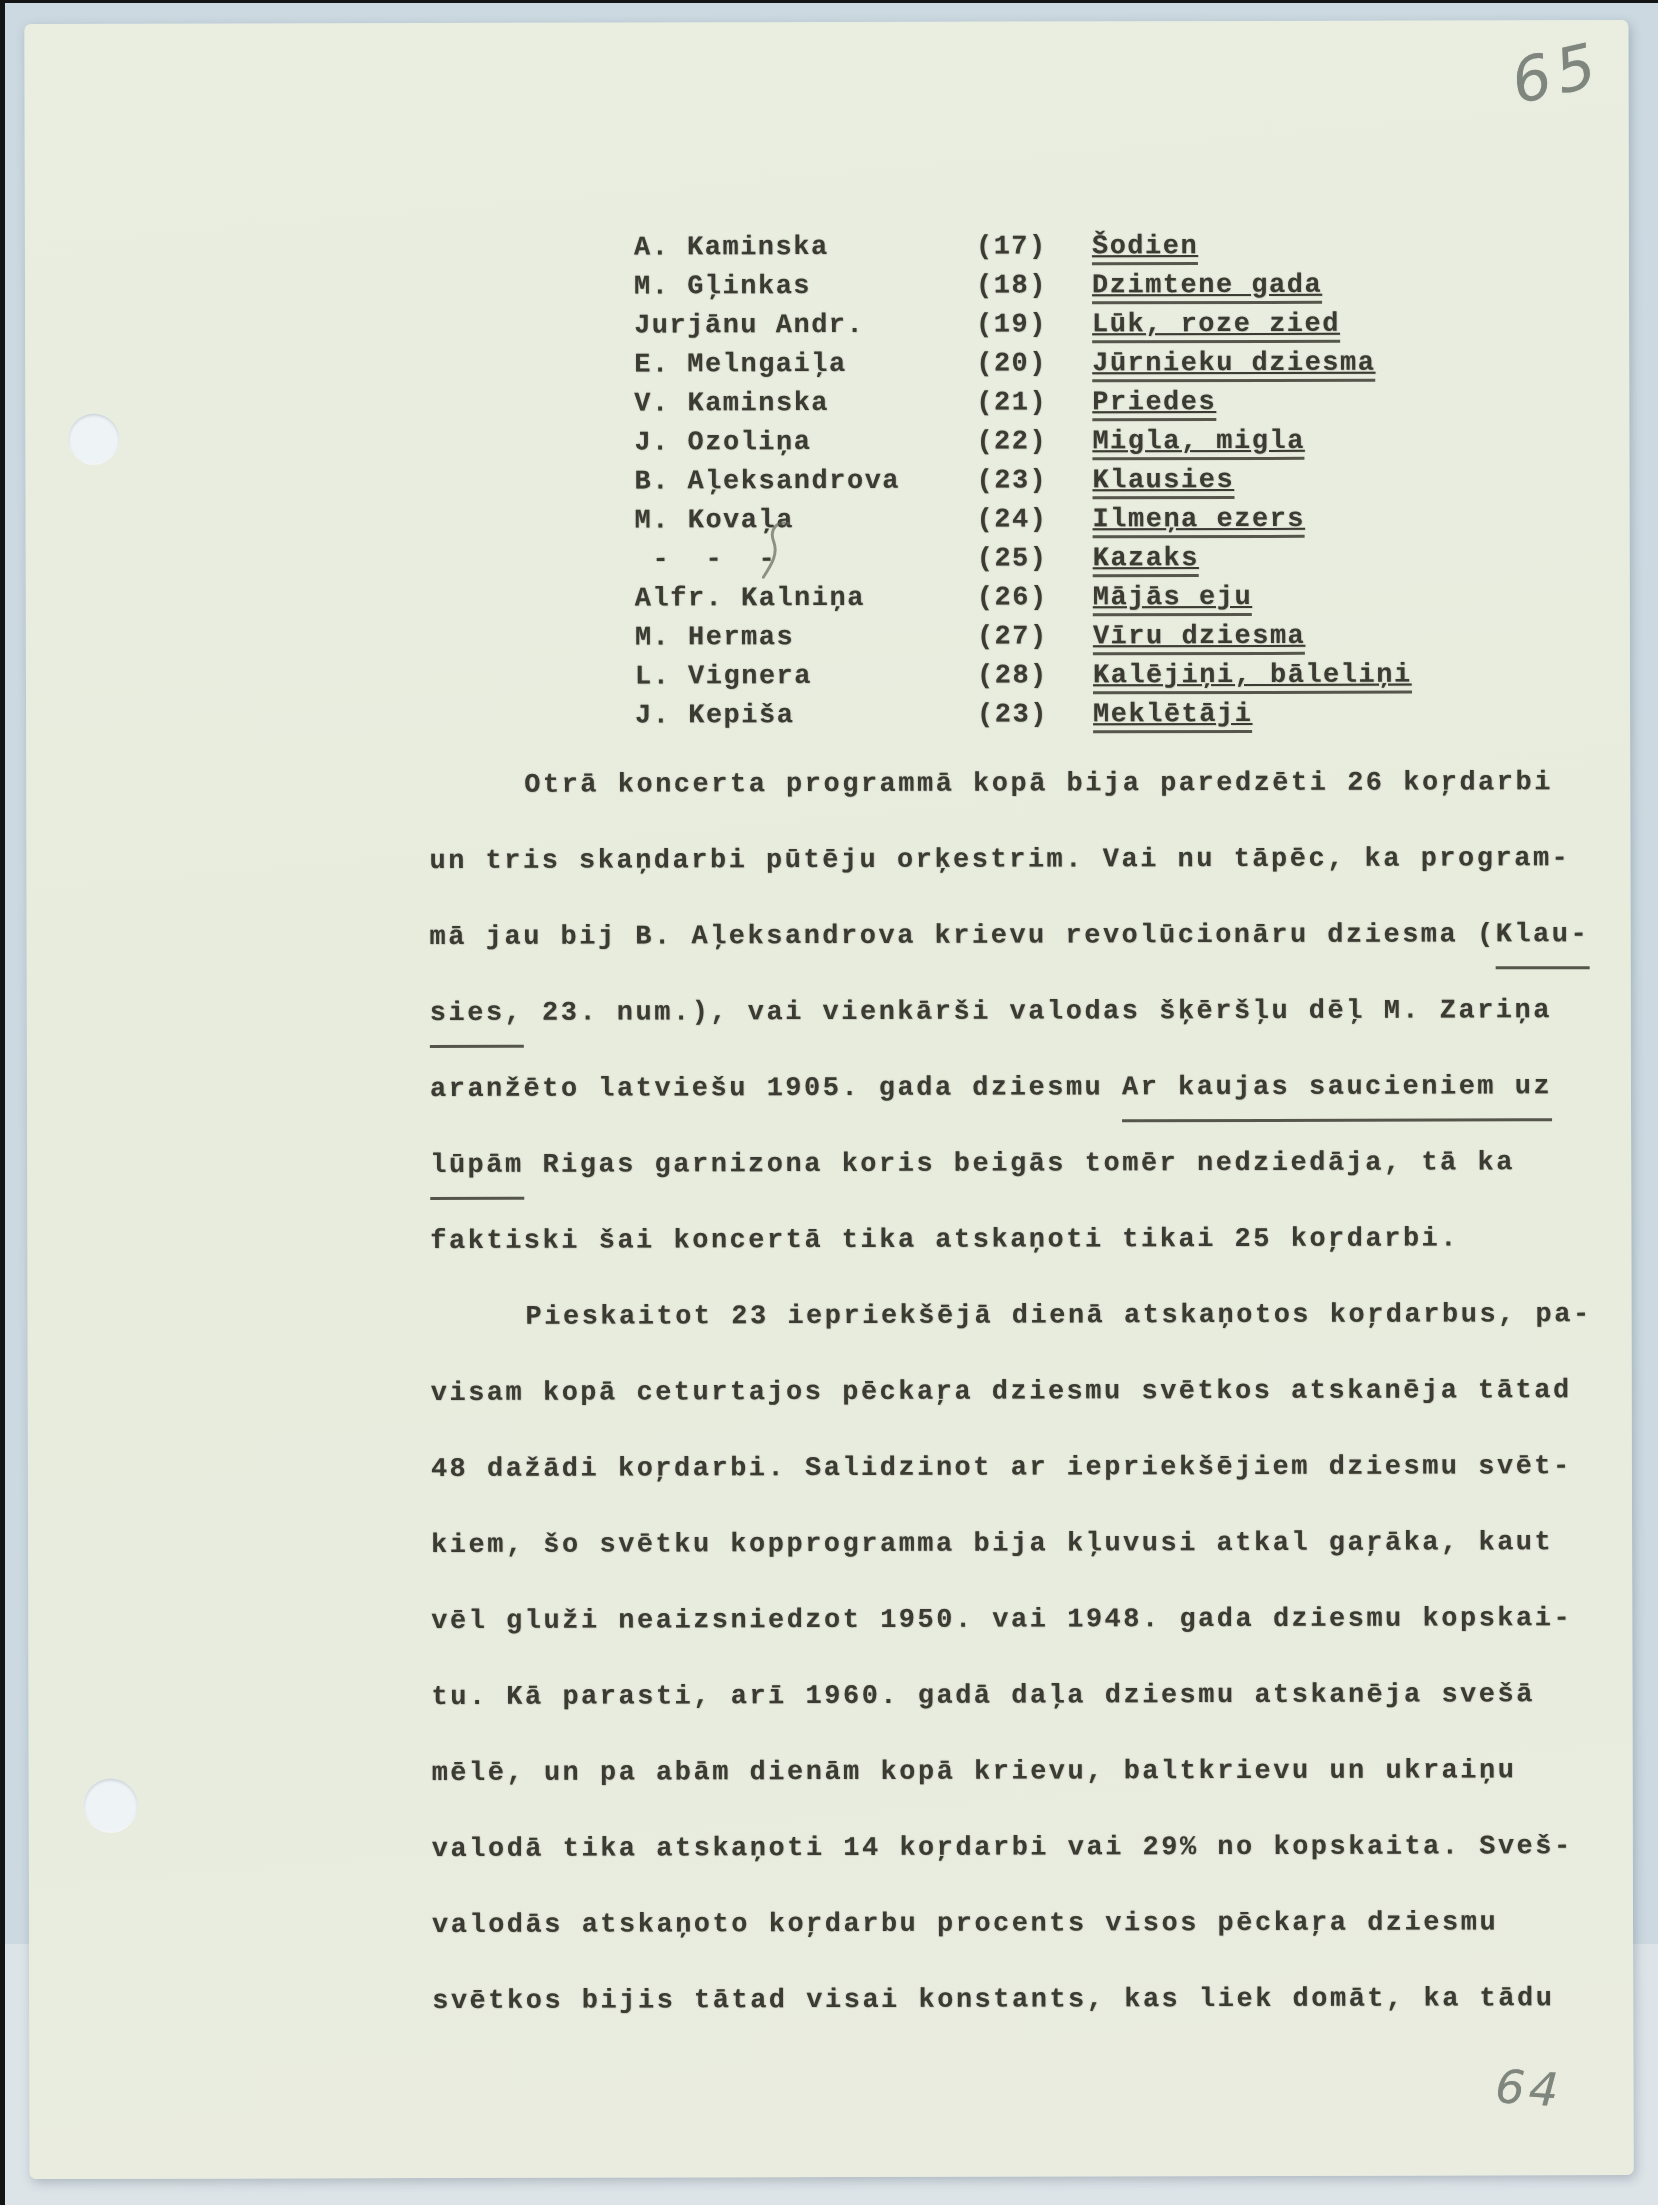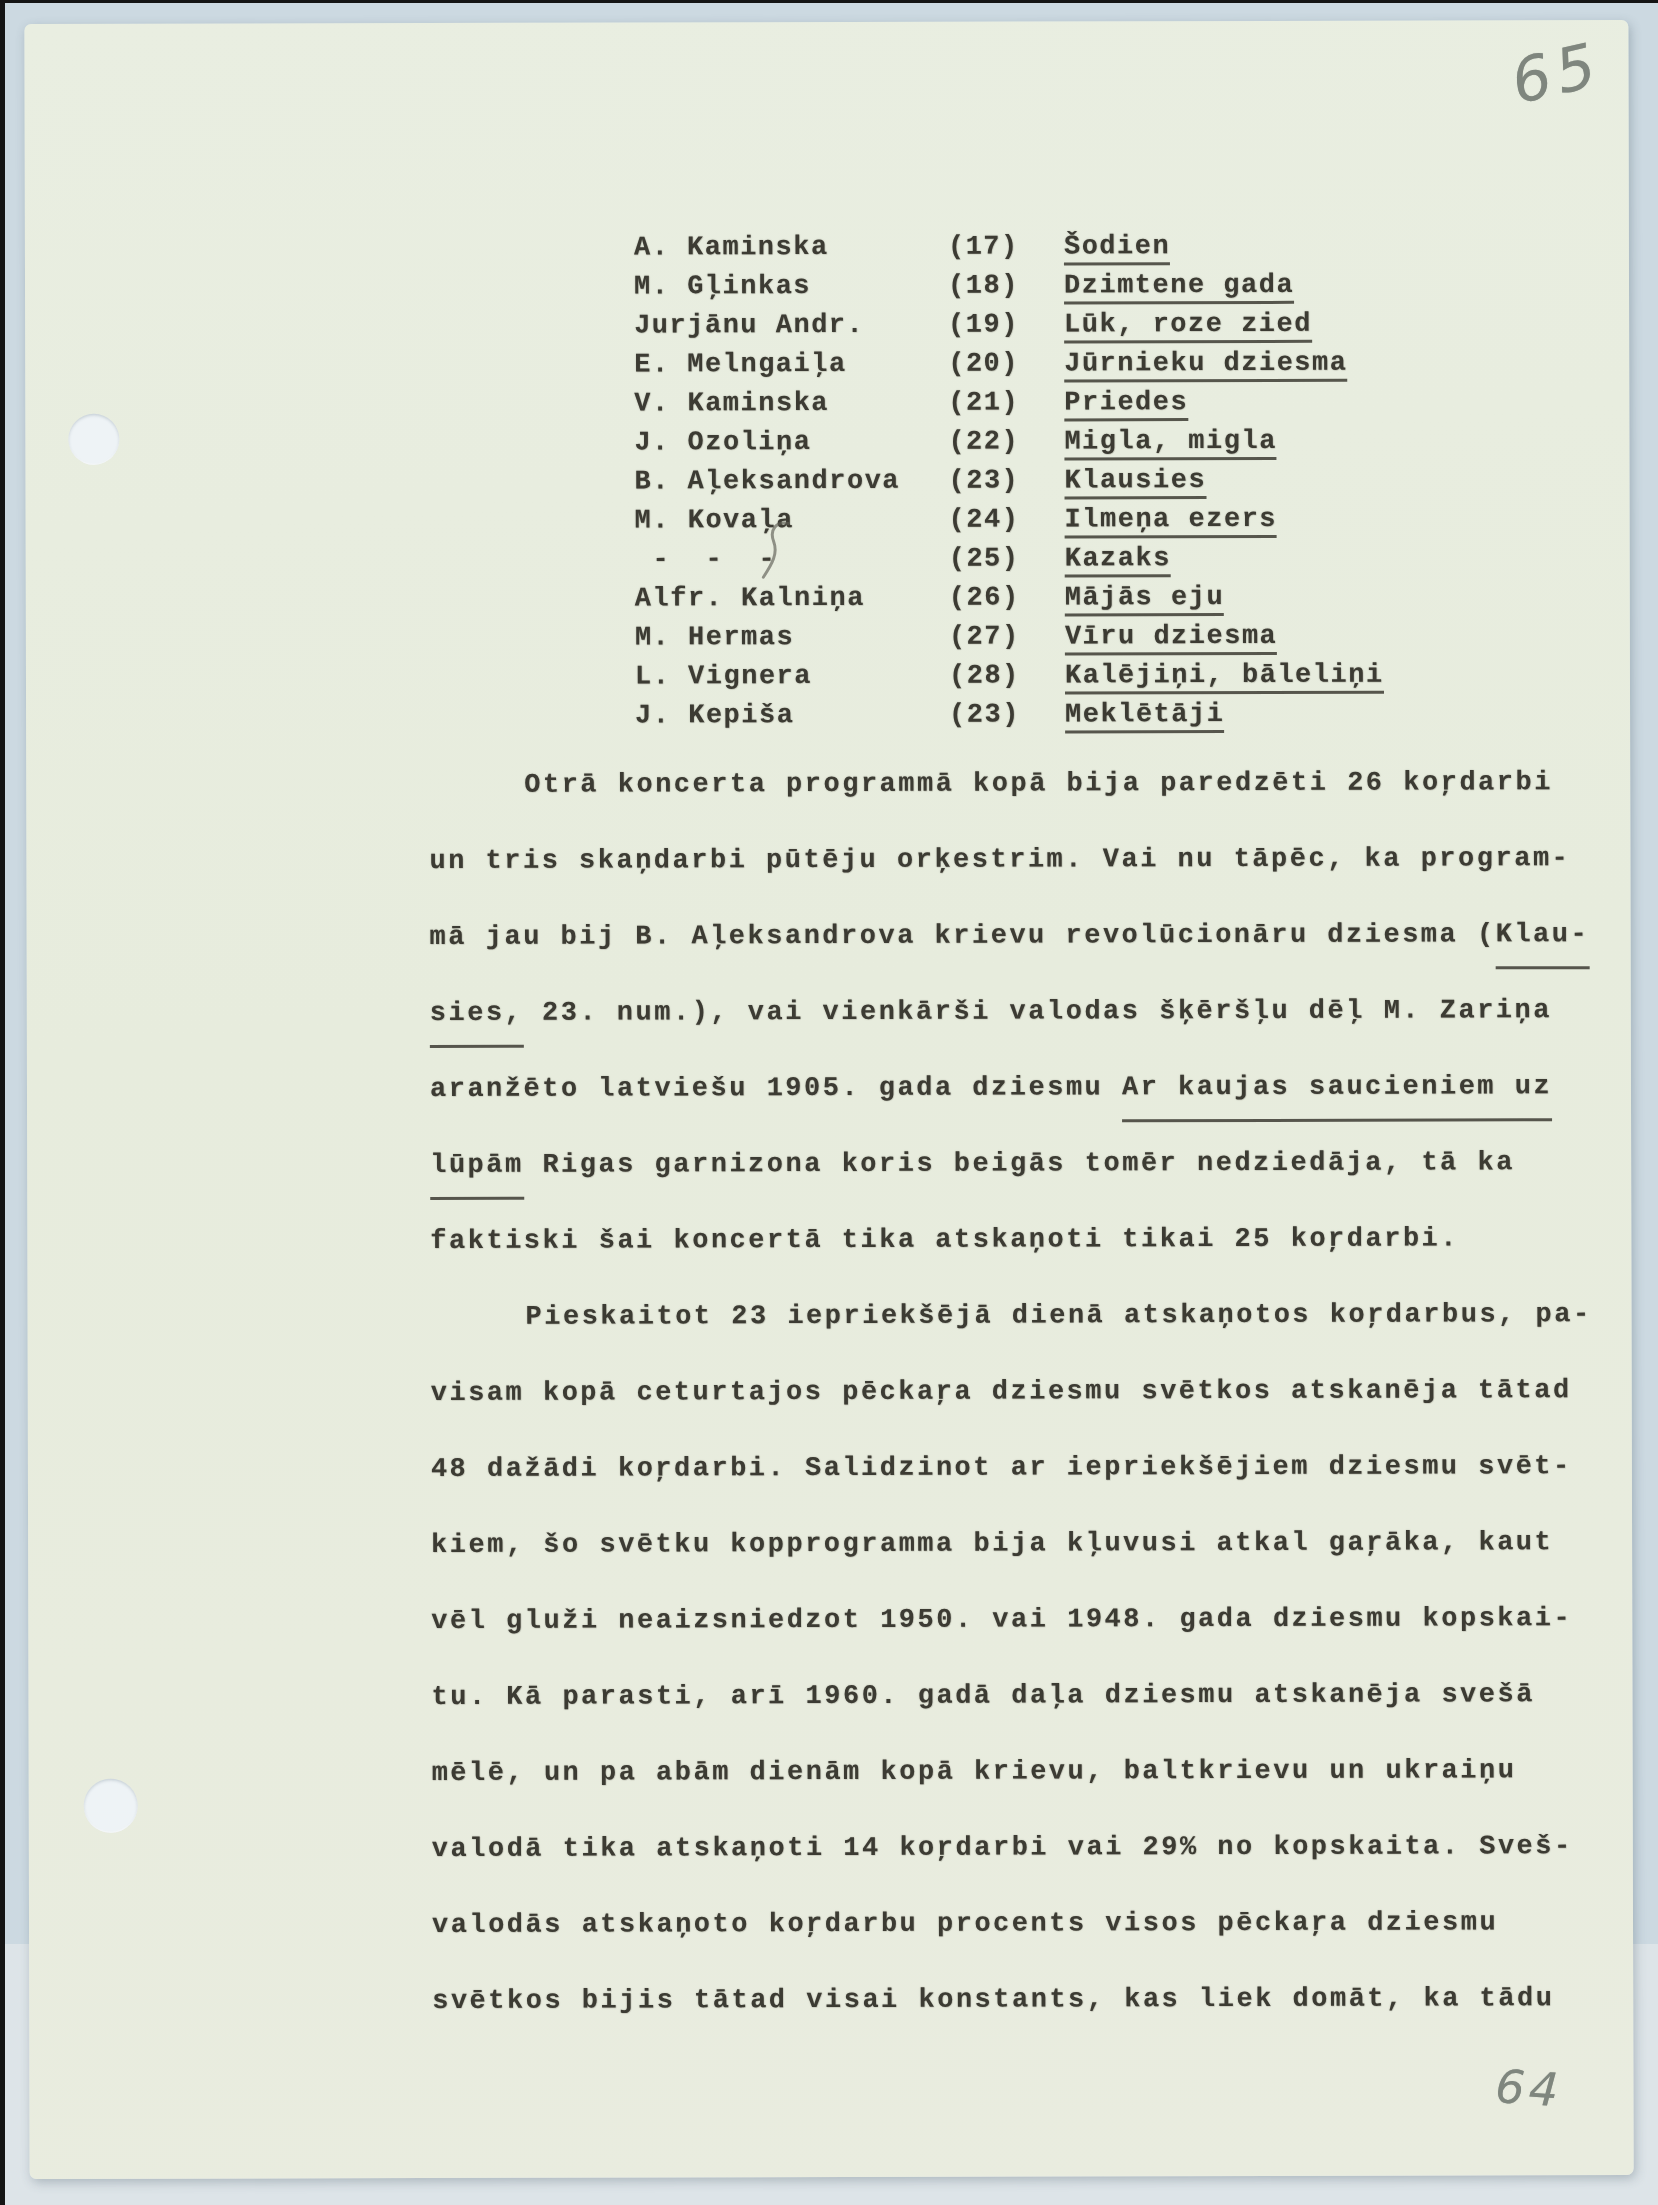--- a/index.html
+++ b/index.html
@@ -22,22 +22,22 @@
 
   .typed {
     font-weight:bold; color:#3c3b33;
     text-shadow:0 0 1.5px rgba(62,60,50,.38), 0.7px 0.7px 0 rgba(62,60,50,.12);
   }
 
   
   .program-list { position:absolute; left:609px; top:206px; font-size:27px; letter-spacing:1.5px; }
   .list-row { display:flex; height:39px; line-height:39px; white-space:pre; }
   .cell-composer { width:314px; }
-  .cell-number   { width:116px; }
-  .cell-title .u-title { border-bottom:3px solid rgba(60,59,51,.85); padding-bottom:0.7px; }
+  .cell-number   { width:116px;margin-left:28px; }
+  .cell-title .u-title { border-bottom:3px solid rgba(60,59,51,.85); padding-bottom:0.7px;text-decoration:underline; }
 
   
   .body-text { position:absolute; left:403px; top:724px; font-size:27px; letter-spacing:2.5px; }
   .tline { height:76px; line-height:76px; white-space:pre; }
   .tline.indent { padding-left:95px; }
   .useg { border-bottom:3px solid rgba(60,59,51,.85); padding-bottom:17px; }
 
   
   .hole {
     position:absolute; border-radius:50%;

